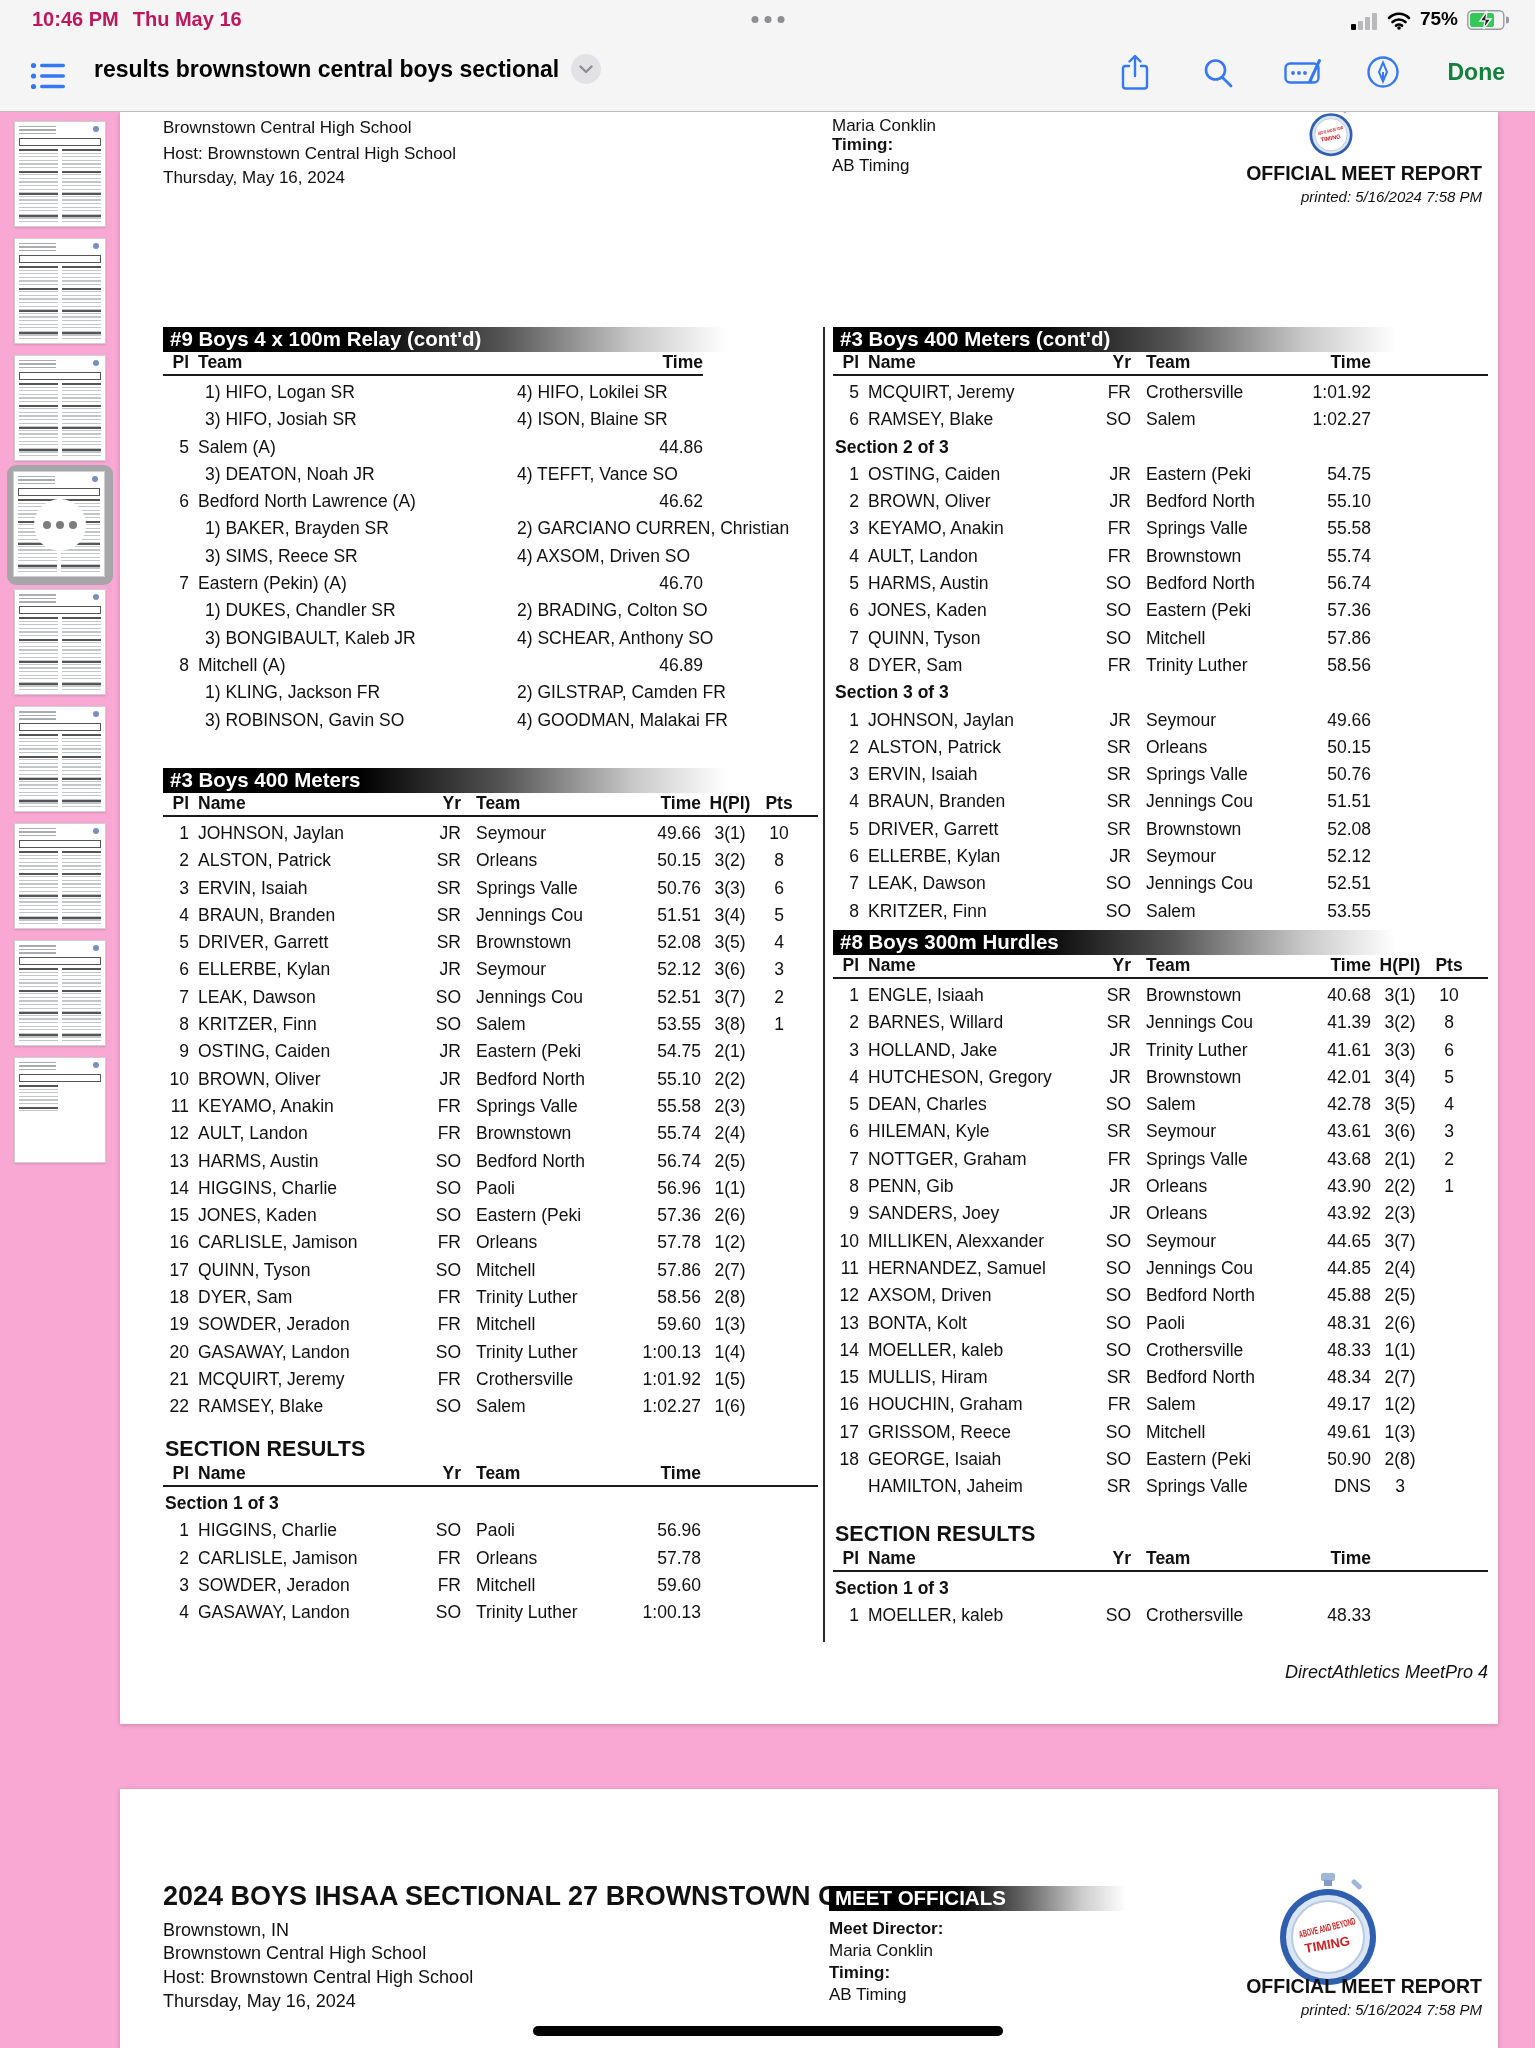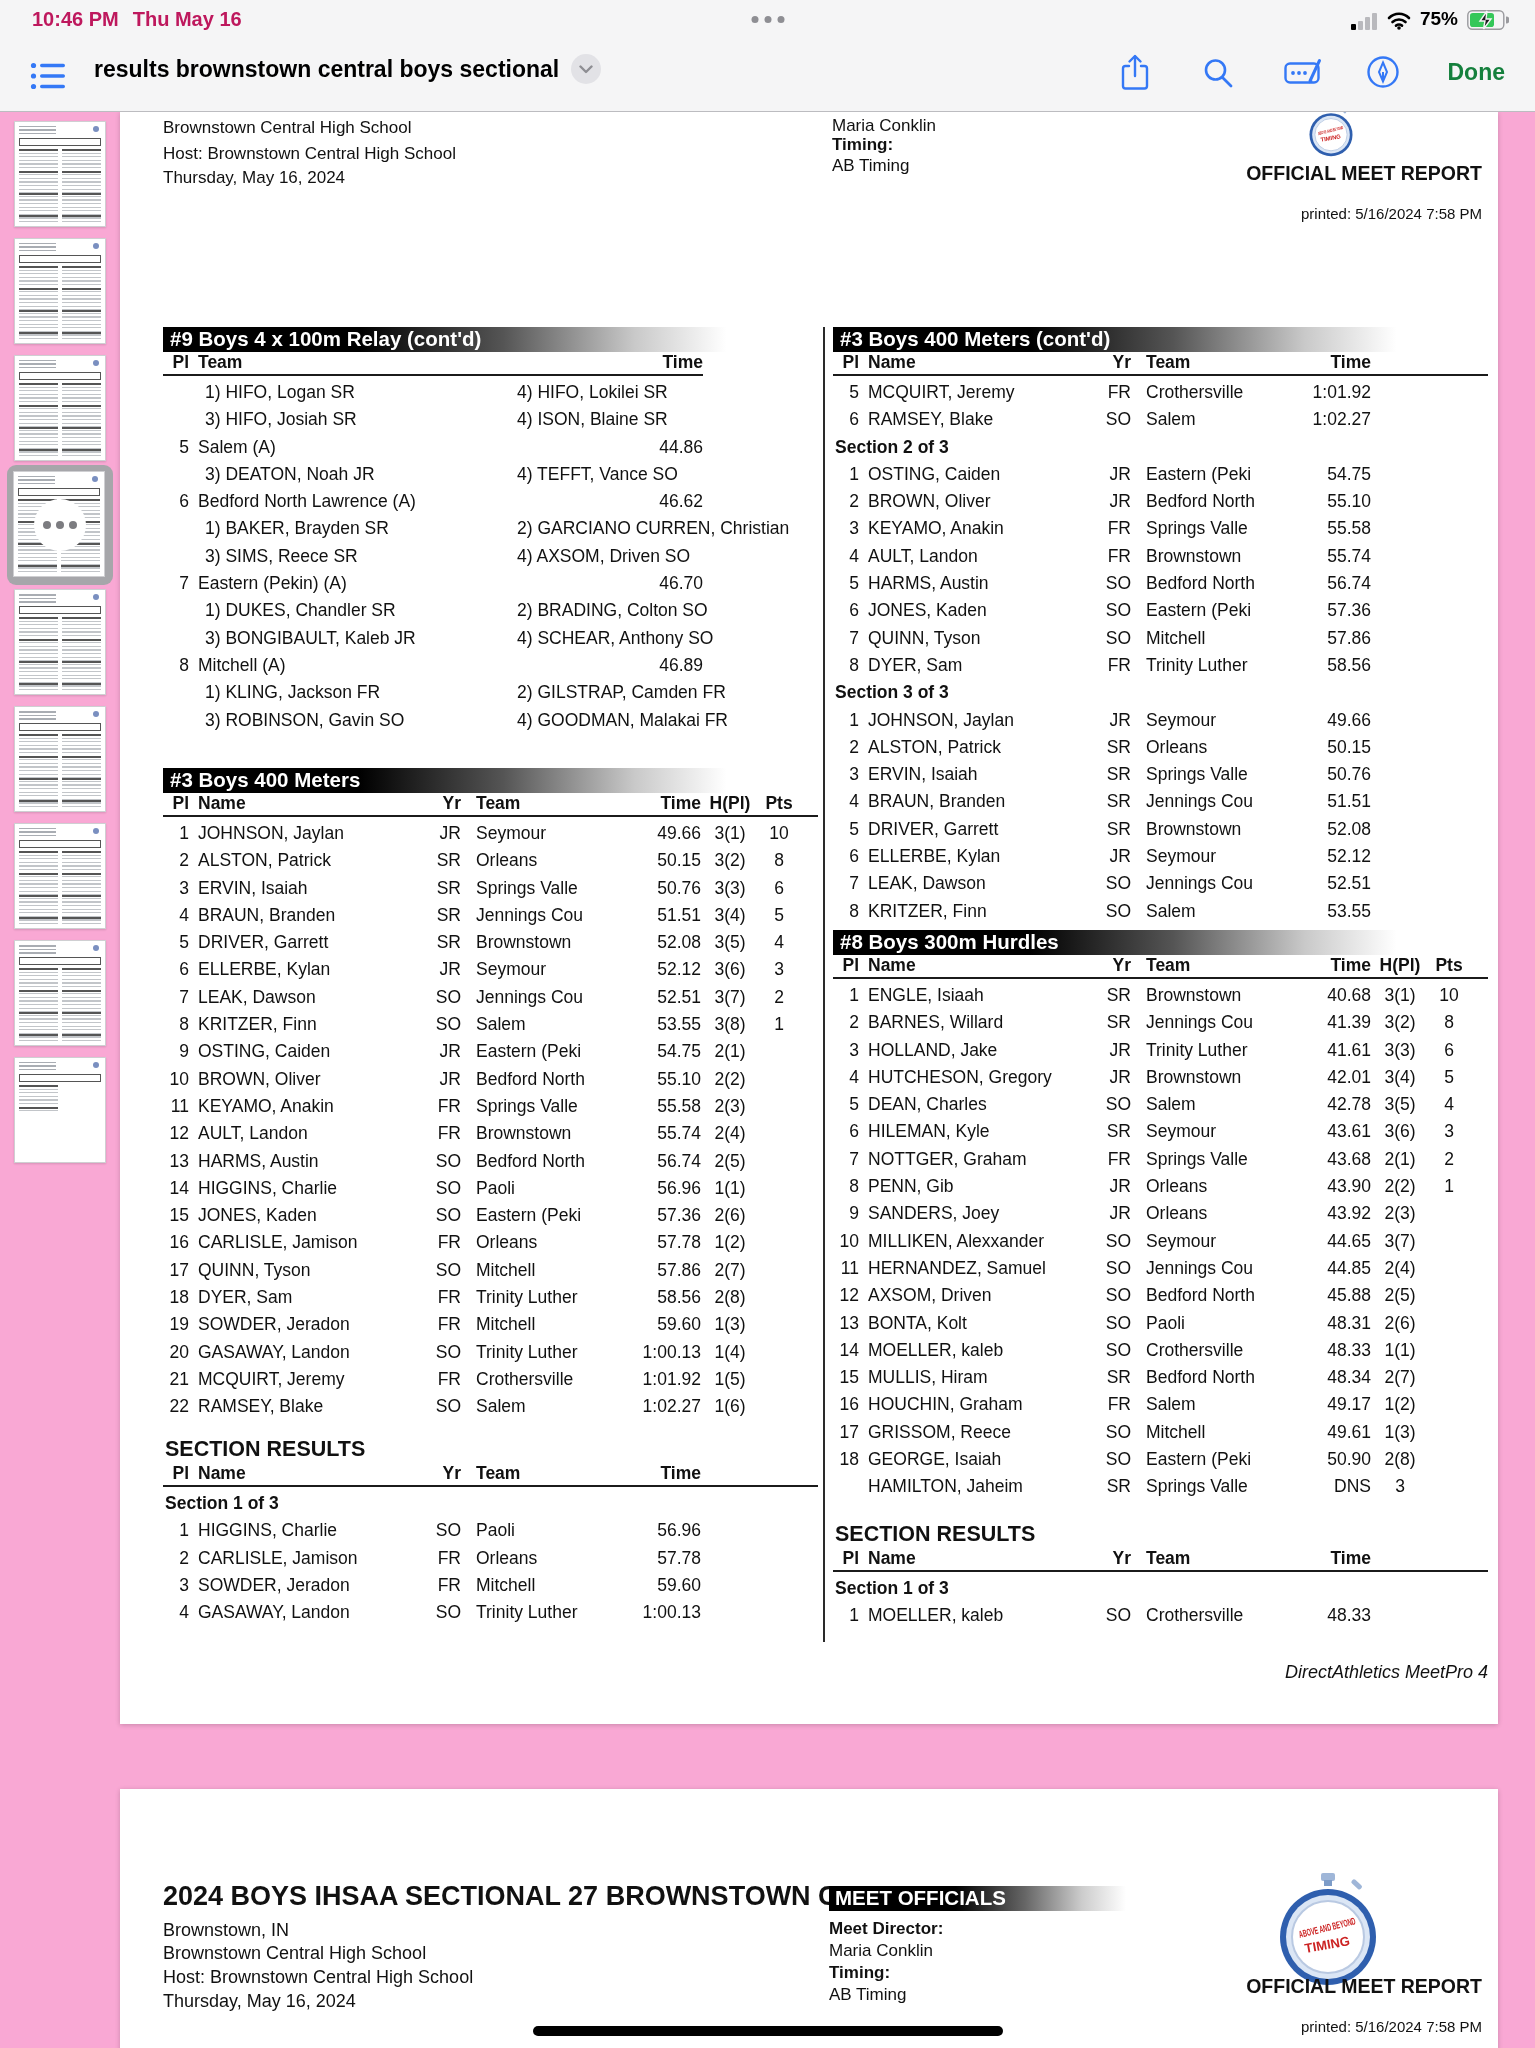--- a/index.html
+++ b/index.html
@@ -56,21 +56,21 @@
   .doc-line { position:absolute; font-size:17px; white-space:nowrap; }
   .bold { font-weight:700; }
 
   .results-box { position:absolute; left:40px; top:110px; width:1322px; height:69px; border:5px solid #000; }
   .results-box span { position:absolute; left:18px; top:8px; font-size:42px; font-weight:700; letter-spacing:.5px; }
 
   .p1-report, .p2-report { position:absolute; text-align:right; width:400px; }
   .p1-report { left:962px; top:50px; }
   .p2-report { left:962px; top:186px; }
   .report-title { font-size:19.5px; font-weight:700; }
-  .report-printed { font-size:15px; margin-top:20px; }
+  .report-printed { font-size:15px; margin-top:3px;font-style:italic; }
 
   .col { position:absolute; top:215px; width:655px; }
   .col-left { left:43px; }
   .col-right { left:713px; }
   .col-divider { position:absolute; left:703px; top:215px; width:2px; height:1315px; background:#2a2a2a; }
 
   .event { position:absolute; left:0; width:655px; }
   .event-bar { height:25px; line-height:24px;
     background:linear-gradient(90deg,#000 0%,#000 30%,#555 52%,#c9c9c9 72%,#fff 86%); }
   .event-bar-text { color:#fff; font-size:20.5px; font-weight:700; padding-left:7px; white-space:nowrap; }

